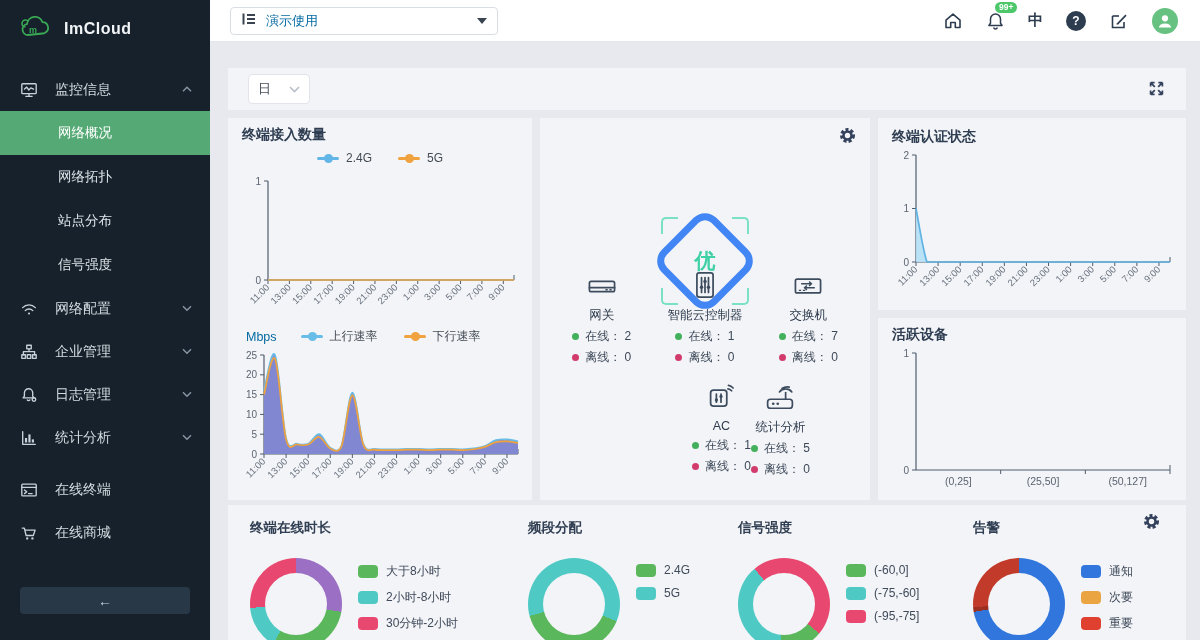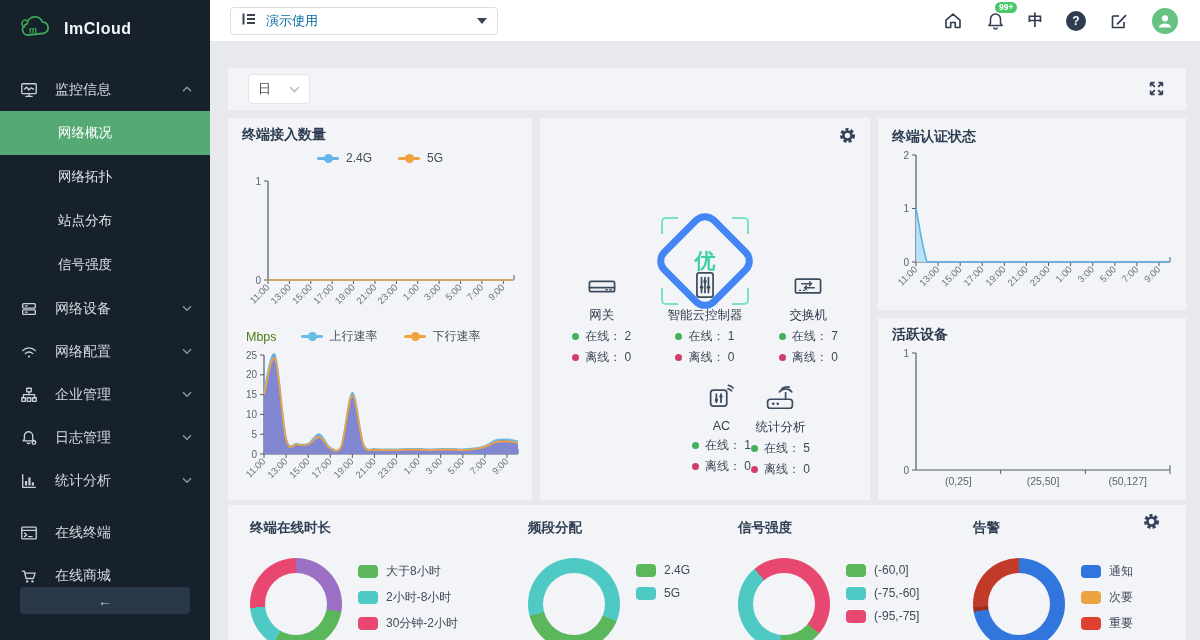--- a/index.html
+++ b/index.html
@@ -58,21 +58,21 @@
   #expand-btn { position:absolute; right:20px; top:11px; cursor:pointer; }
 
   .panel-title { position:absolute; font-size:14px; font-weight:bold; color:#2f3e52; }
   .chart-legend { display:flex; align-items:center; gap:26px; }
   .lg-item { display:flex; align-items:center; gap:7px; cursor:pointer; font-size:12px; color:#444b56; }
   .lg-marker { position:relative; width:22px; height:3px; border-radius:2px; }
   .lg-marker::after { content:""; position:absolute; left:7px; top:-3px; width:9px; height:9px;
     border-radius:50%; background:inherit; }
   #access-legend { position:absolute; top:33px; left:0; width:100%; justify-content:center; }
   #speed-row { position:absolute; top:210px; left:18px; display:flex; align-items:center; gap:24px; }
-  #speed-unit { font-size:12.5px; color:#4d7c0f; }
+  #speed-unit { font-size:12.5px; color:#0369a1; }
   svg.chart { position:absolute; }
   #access-chart { left:10px; top:54px; }
   #speed-chart  { left:6px;  top:228px; }
   #auth-chart   { left:8px;  top:28px; }
   #active-chart { left:8px;  top:26px; }
 
   
   .gear-btn { position:absolute; cursor:pointer; }
   #diamond-wrap { position:absolute; left:50%; top:78px; transform:translateX(-50%); width:130px; height:130px; }
   #diamond { position:absolute; left:50%; top:50%; width:77px; height:77px;
@@ -135,33 +135,20 @@
         <span>网络概况</span>
       </div>
       <div class="submenu-item">
         <span>网络拓扑</span>
       </div>
       <div class="submenu-item">
         <span>站点分布</span>
       </div>
       <div class="submenu-item">
         <span>信号强度</span>
-      </div>
-      <div class="menu-item">
-        <span class="mi-icon">
-          <svg width="18" height="18" viewBox="0 0 20 20">
-            <rect x="3" y="4" width="14" height="5" rx="1" stroke="#c9d2da" stroke-width="1.5" fill="none" stroke-linejoin="round" stroke-linecap="round"></rect>
-            <rect x="3" y="11" width="14" height="5" rx="1" stroke="#c9d2da" stroke-width="1.5" fill="none" stroke-linejoin="round" stroke-linecap="round"></rect>
-            <path d="M6 6.5 h2 M6 13.5 h2" stroke="#c9d2da" stroke-width="1.5" fill="none" stroke-linejoin="round" stroke-linecap="round"></path>
-          </svg>
-        </span>
-        <span class="mi-label">网络设备</span>
-        <svg class="chev" viewBox="0 0 10 7">
-          <path d="M1 1.2 L5 5.2 L9 1.2" fill="none" stroke="#8a98a5" stroke-width="1.4"></path>
-        </svg>
       </div>
       <div class="menu-item">
         <span class="mi-icon">
           <svg width="18" height="18" viewBox="0 0 20 20">
             <path d="M3 8.5 a9.5 9.5 0 0 1 14 0" stroke="#c9d2da" stroke-width="1.5" fill="none" stroke-linejoin="round" stroke-linecap="round"></path>
             <path d="M5.8 11.8 a5.8 5.8 0 0 1 8.4 0" stroke="#c9d2da" stroke-width="1.5" fill="none" stroke-linejoin="round" stroke-linecap="round"></path>
             <circle cx="10" cy="15" r="1.2" fill="#c9d2da"></circle>
           </svg>
         </span>
         <span class="mi-label">网络配置</span>

